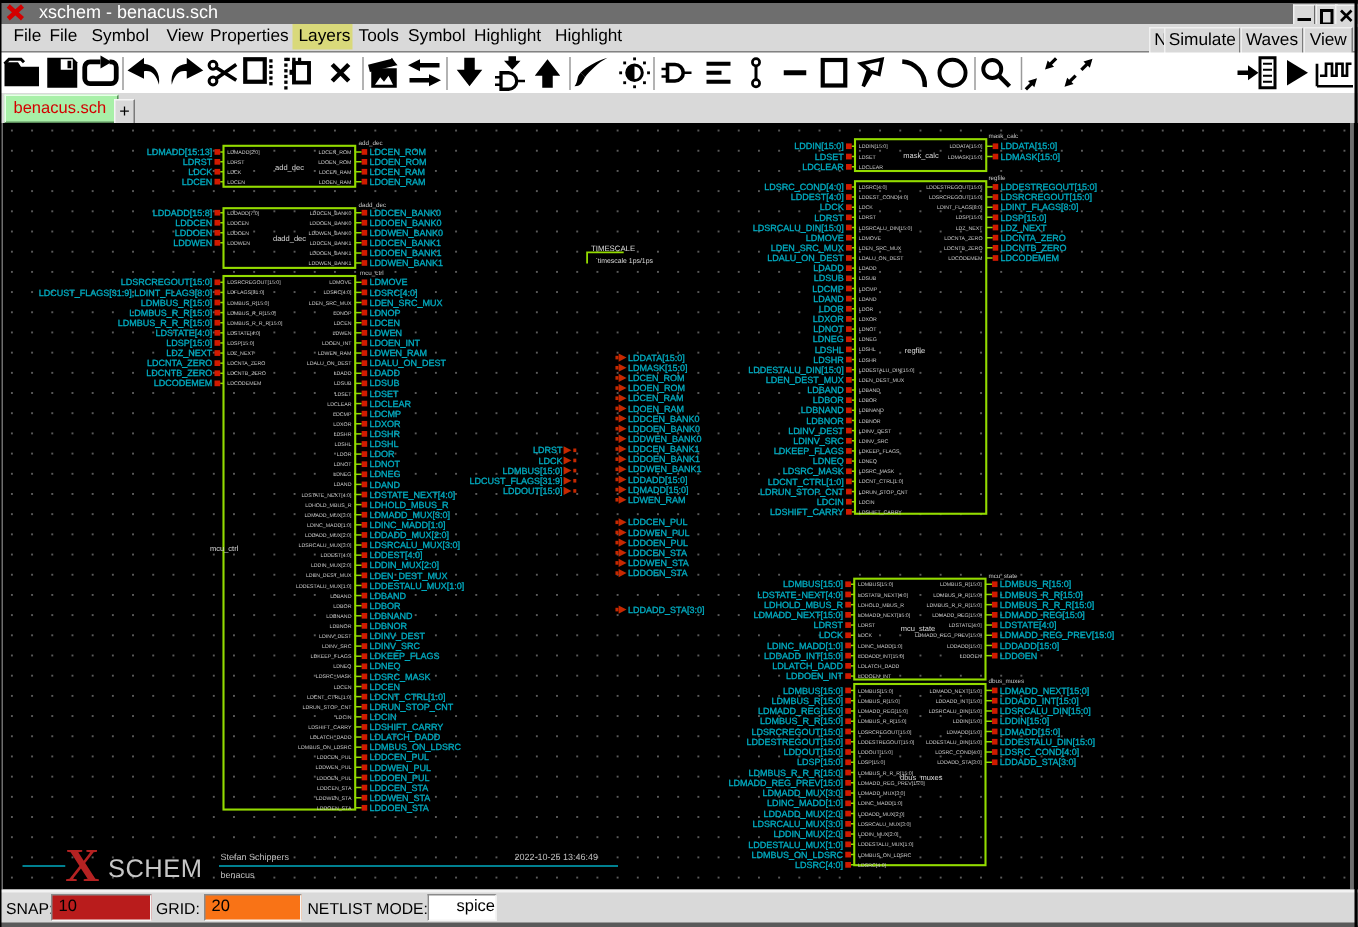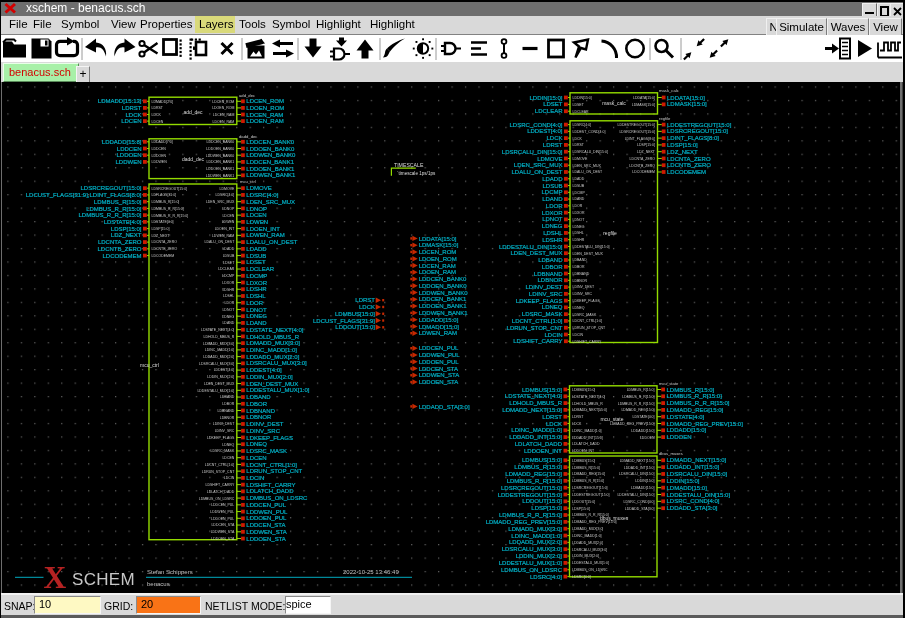--- a/index.html
+++ b/index.html
@@ -996,21 +996,21 @@
       <text x="43.5" y="505.5" style="font-family:&quot;Liberation Serif&quot;,serif;font-weight:bold;font-size:31.5px;fill:#b52222">X</text>
       <text x="72" y="502.5" class="logo">SCHEM</text>
       <text x="147" y="491.5" class="ft">Stefan Schippers</text>
       <text x="147" y="503.5" class="ft">benacus</text>
       <text x="343" y="491.5" class="ft">2022-10-25  13:46:49</text>
       <rect x="0" y="0" width="2" height="511" fill="#6e6e6e"></rect>
       <rect x="900" y="0" width="2.6" height="511" fill="#6e6e6e"></rect>
     </svg></div>
 <div id="sb">
     <span class="sbl" style="left:4px">SNAP:</span>
-    <div class="sbi" style="left:34px;width:61px;background:#fef9c3">10</div>
+    <div class="sbi" style="left:34px;width:61px;background:#b91c1c">10</div>
     <span class="sbl" style="left:104px">GRID:</span>
     <div class="sbi" style="left:136px;width:59px;background:#f97316">20</div>
     <span class="sbl" style="left:205px">NETLIST MODE:</span>
-    <div class="sbi" style="left:285px;width:44px;background:#fff;text-align:left;padding-left:0">spice</div>
+    <div class="sbi" style="left:285px;width:44px;background:#fff;text-align:right;padding-left:0">spice</div>
   </div>
 <div id="sbb"></div>
 <div style="position:absolute;left:0;top:0;width:905px;height:1.5px;background:#000"></div>
 <div style="position:absolute;left:0;top:0;width:1px;height:618px;background:#000"></div>
 <div style="position:absolute;left:903px;top:0;width:2px;height:618px;background:#000"></div>
 </body></html>

